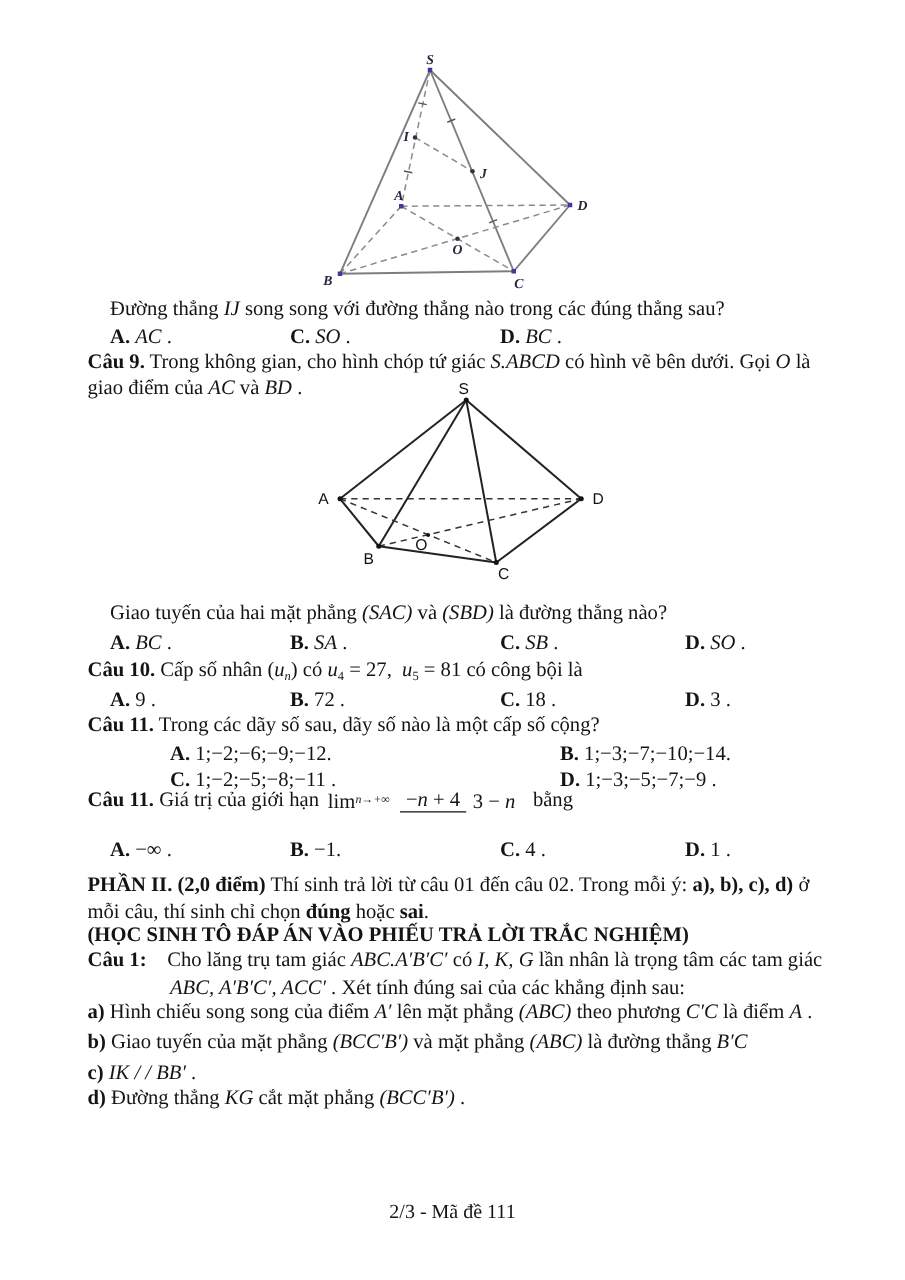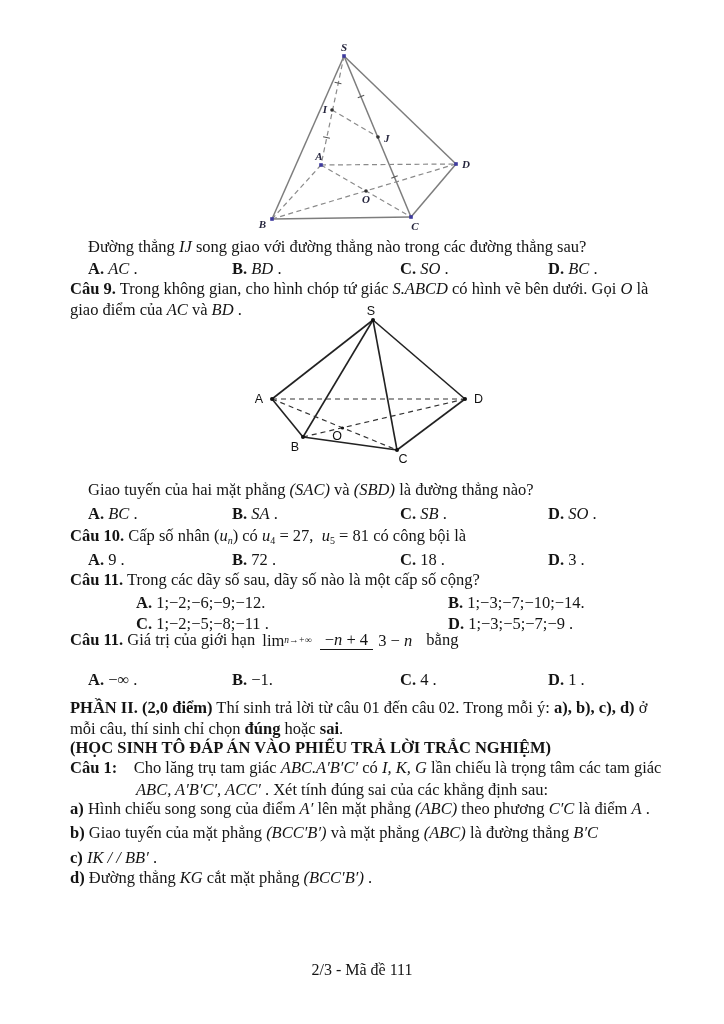--- a/index.html
+++ b/index.html
@@ -71,24 +71,23 @@
       <text class="lb1" x="74" y="73" text-anchor="end">I</text>
       <text class="lb1" x="131" y="102">J</text>
       <text class="lb1" x="66" y="120" text-anchor="middle">A</text>
       <text class="lb1" x="209" y="128">D</text>
       <text class="lb1" x="113" y="163" text-anchor="middle">O</text>
       <text class="lb1" x="13" y="188" text-anchor="end">B</text>
       <text class="lb1" x="162" y="190" text-anchor="middle">C</text>
     </g>
   </svg>
 
-  <div class="line" style="left:88px;top:237px"><span class="run r">Đường thẳng </span><span class="run i">IJ</span><span class="run r"> song giao với đường thẳng nào trong các đường thẳng sau?</span></div>
+  <div class="line" style="left:88px;top:237px"><span class="run r">Đường thẳng </span><span class="run i">IJ</span><span class="run r"> song song với đường thẳng nào trong các đúng thẳng sau?</span></div>
   <div class="opts4" style="left:88px;top:259px">
     <span><span class="run b">A. </span><span class="run i">AC</span><span class="run r"> .</span></span>
-    <span><span class="run b">B. </span><span class="run i">BD</span><span class="run r"> .</span></span>
     <span><span class="run b">C. </span><span class="run i">SO</span><span class="run r"> .</span></span>
     <span><span class="run b">D. </span><span class="run i">BC</span><span class="run r"> .</span></span>
   </div>
 
   <div class="wrap" style="left:70px;top:279px;width:592px"><span class="run b">Câu 9.</span><span class="run r"> Trong không gian, cho hình chóp tứ giác </span><span class="run i">S.ABCD</span><span class="run r"> có hình vẽ bên dưới. Gọi </span><span class="run i">O</span><span class="run r"> là giao điểm của </span><span class="run i">AC</span><span class="run r"> và </span><span class="run i">BD</span><span class="run r"> .</span></div>
 
   <svg class="abs" style="left:253px;top:306px;" width="232" height="162" viewBox="0 0 232 162">
     <g stroke="#222" stroke-width="1.6" fill="none">
       <line x1="120" y1="14" x2="19" y2="93"></line>
       <line x1="120" y1="14" x2="50" y2="131"></line>
@@ -160,21 +159,21 @@
   <div class="opts4" style="left:88px;top:670px">
     <span><span class="run b">A. </span><span class="run r">−∞ .</span></span>
     <span><span class="run b">B. </span><span class="run r">−1.</span></span>
     <span><span class="run b">C. </span><span class="run r">4 .</span></span>
     <span><span class="run b">D. </span><span class="run r">1 .</span></span>
   </div>
 
   <div class="wrap" style="left:70px;top:698px;width:592px"><span class="run b">PHẦN II. (2,0 điểm)</span><span class="run r"> Thí sinh trả lời từ câu 01 đến câu 02. Trong mỗi ý: </span><span class="run b">a), b), c), d)</span><span class="run r"> ở mỗi câu, thí sinh chỉ chọn </span><span class="run b">đúng</span><span class="run r"> hoặc </span><span class="run b">sai</span><span class="run r">.</span></div>
   <div class="line" style="left:70px;top:738px"><span class="run b">(HỌC SINH TÔ ĐÁP ÁN VÀO PHIẾU TRẢ LỜI TRẮC NGHIỆM)</span></div>
 
-  <div class="line" style="left:70px;top:758px"><span class="run b">Câu 1:</span><span class="run r">&nbsp;&nbsp;&nbsp; Cho lăng trụ tam giác </span><span class="run i">ABC.A′B′C′</span><span class="run r"> có </span><span class="run i">I, K, G</span><span class="run r"> lần chiếu là trọng tâm các tam giác</span></div>
+  <div class="line" style="left:70px;top:758px"><span class="run b">Câu 1:</span><span class="run r">&nbsp;&nbsp;&nbsp; Cho lăng trụ tam giác </span><span class="run i">ABC.A′B′C′</span><span class="run r"> có </span><span class="run i">I, K, G</span><span class="run r"> lần nhân là trọng tâm các tam giác</span></div>
   <div class="line" style="left:136px;top:780px"><span class="run i">ABC, A′B′C′, ACC′</span><span class="run r"> . Xét tính đúng sai của các khẳng định sau:</span></div>
   <div class="line" style="left:70px;top:799px"><span class="run b">a)</span><span class="run r"> Hình chiếu song song của điểm </span><span class="run i">A′</span><span class="run r"> lên mặt phẳng </span><span class="run i">(ABC)</span><span class="run r"> theo phương </span><span class="run i">C′C</span><span class="run r"> là điểm </span><span class="run i">A</span><span class="run r"> .</span></div>
   <div class="line" style="left:70px;top:823px"><span class="run b">b)</span><span class="run r"> Giao tuyến của mặt phẳng </span><span class="run i">(BCC′B′)</span><span class="run r"> và mặt phẳng </span><span class="run i">(ABC)</span><span class="run r"> là đường thẳng </span><span class="run i">B′C</span></div>
   <div class="line" style="left:70px;top:848px"><span class="run b">c)</span><span class="run r"> </span><span class="run i">IK / / BB′</span><span class="run r"> .</span></div>
   <div class="line" style="left:70px;top:868px"><span class="run b">d)</span><span class="run r"> Đường thẳng </span><span class="run i">KG</span><span class="run r"> cắt mặt phẳng </span><span class="run i">(BCC′B′)</span><span class="run r"> .</span></div>
 
   <div class="footer" style="top:961px">2/3 - Mã đề 111</div>
 </div>
 
 </body></html>

